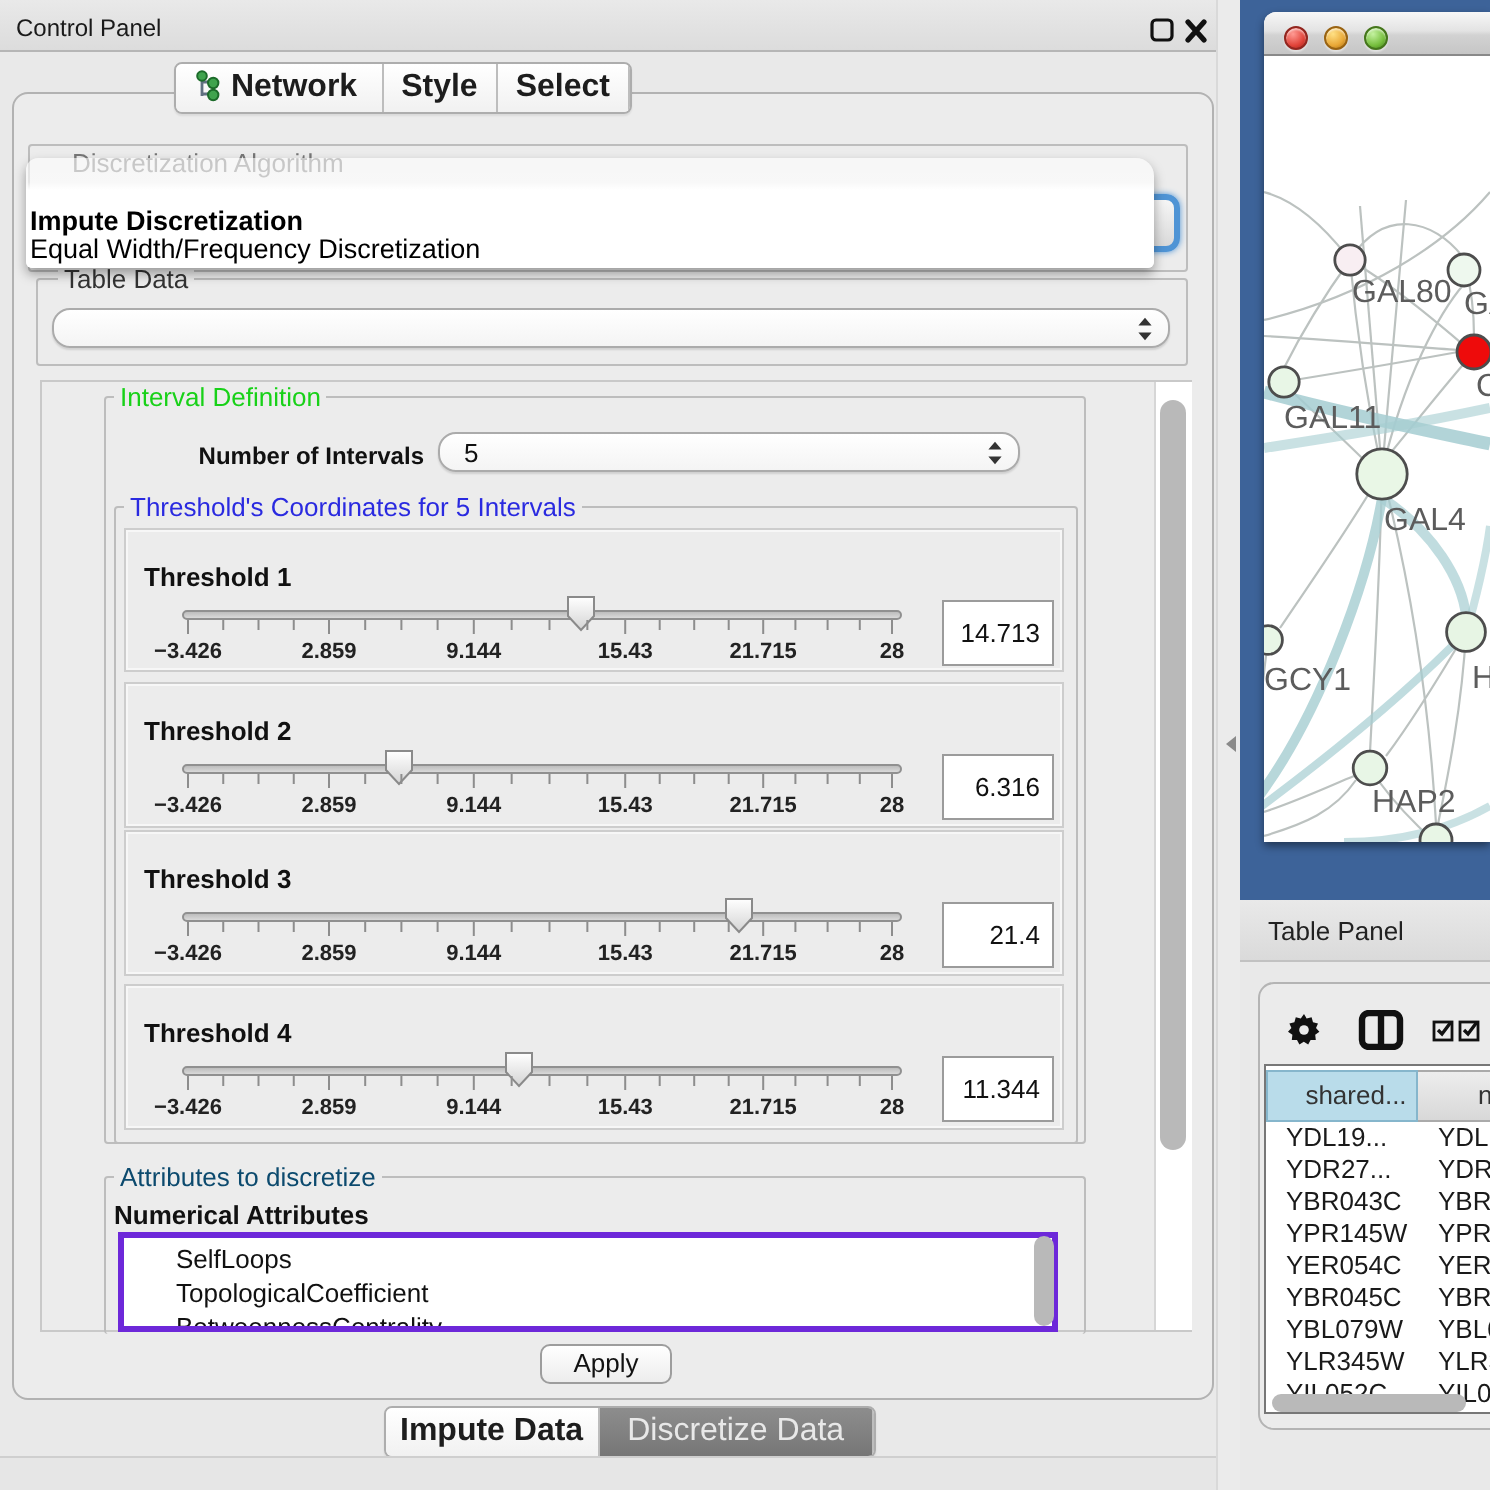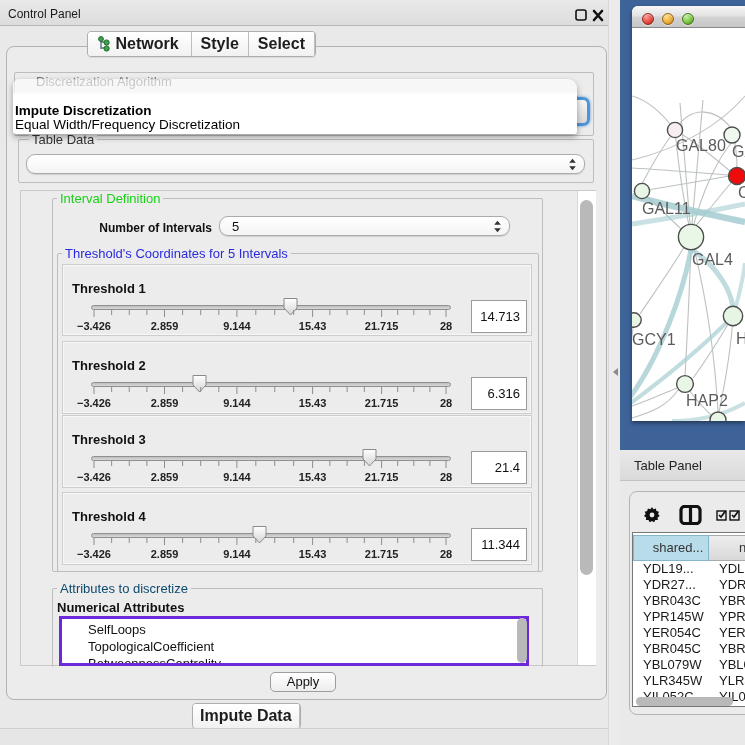--- a/index.html
+++ b/index.html
@@ -318,20 +318,21 @@
 <div class="abs" style="left:59px;top:616px;width:470px;height:50px;background:#fff;border:3px solid #6d28d9;box-sizing:border-box;overflow:hidden;font-size:13px;color:#111;">
   <div style="padding:2px 0 0 26px;line-height:17px;">SelfLoops<br>TopologicalCoefficient<br>BetweennessCentrality</div>
 </div>
 <div class="sbthumb" style="left:517px;top:618px;width:10px;height:45px;"></div>
 
 <div class="abs" style="left:270px;top:672px;width:66px;height:20px;background:linear-gradient(#ffffff,#ededed);
   border:1px solid #9d9d9d;border-radius:5px;box-sizing:border-box;text-align:center;font-size:13px;line-height:18px;color:#111;">Apply</div>
 
 <div class="abs tabbar" id="bottabs">
   <div class="tab first" style="padding:0 7px;">Impute Data</div>
+  <div class="tab sel" style="font-weight:normal;padding:0 14px;">Discretize Data</div>
 </div>
 
 <div class="abs" style="left:13px;top:79px;width:564px;height:55px;z-index:50;
   background:linear-gradient(rgba(255,255,255,0.58) 0px,rgba(255,255,255,0.62) 12px,#ffffff 16px);
   box-shadow:0 3px 6px rgba(0,0,0,0.35);border-radius:6px 9px 3px 3px;">
   <div style="position:absolute;left:2px;top:24px;font-size:13.5px;font-weight:bold;color:#000;">Impute Discretization</div>
   <div style="position:absolute;left:2px;top:38px;font-size:13.5px;color:#000;">Equal Width/Frequency Discretization</div>
 </div>
 
 <div class="abs" style="left:0;top:728px;width:608px;height:17px;background:#e6e6e6;border-top:1px solid #cfcfcf;box-sizing:border-box;"></div>

